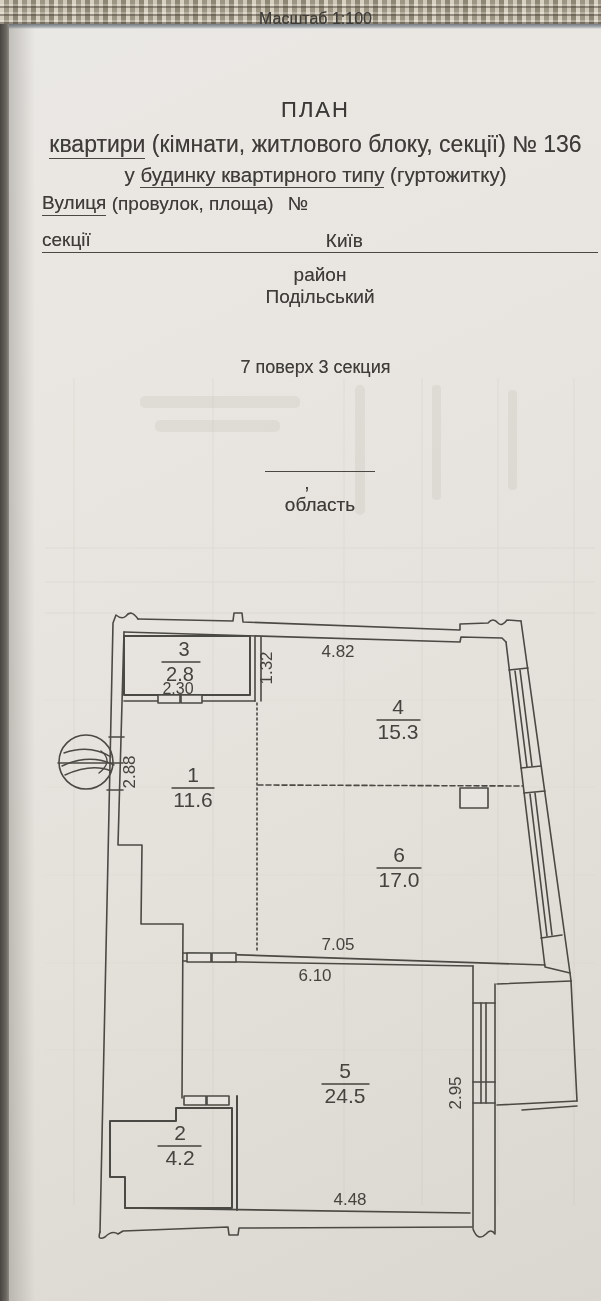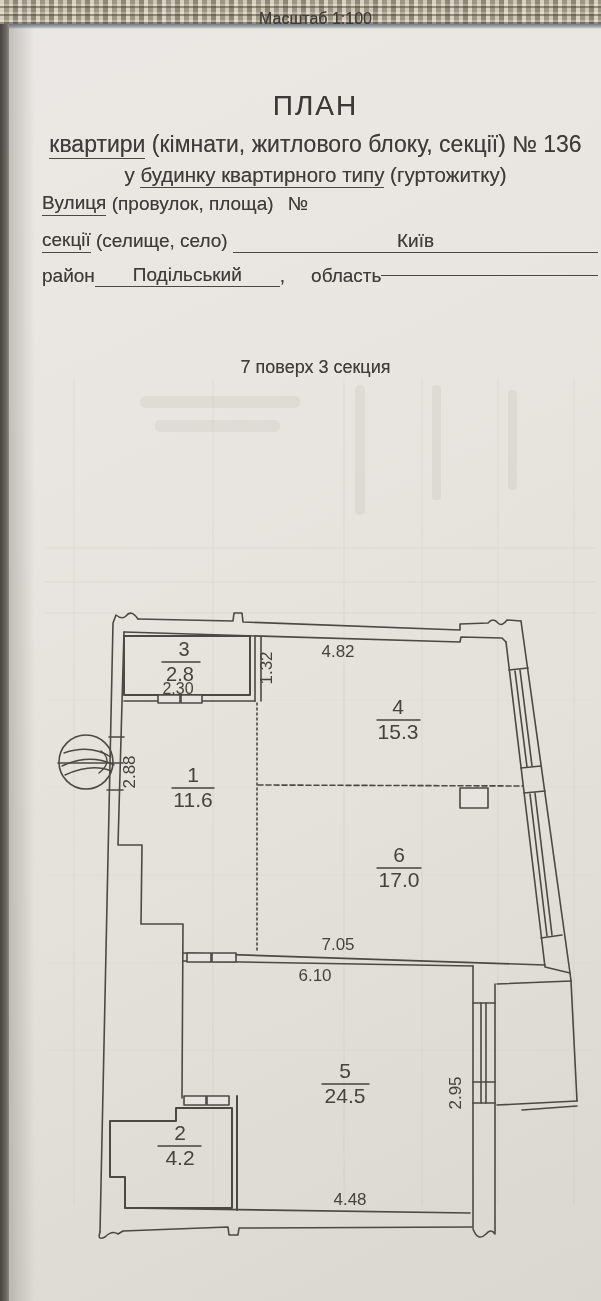--- a/index.html
+++ b/index.html
@@ -18,28 +18,28 @@
   .left-dark{position:absolute;left:0;top:24px;width:9px;height:1277px;
           background:linear-gradient(90deg,#474440 0%,#6d6963 70%,#8d8982 100%);}
   .left-shade{position:absolute;left:9px;top:24px;width:26px;height:1277px;
           background:linear-gradient(90deg,rgba(90,86,80,.28),rgba(90,86,80,0));}
   
   .ghost{position:absolute;left:0;top:0;width:601px;height:1301px;pointer-events:none;}
   .ghost line{stroke:#8c8678;stroke-width:1;}
   .ghost .blob{fill:#8c8678;opacity:.10;}
   .txt{position:absolute;white-space:pre;margin-top:10px;}
   .center{left:30px;right:0;text-align:center;}
-  .title{top:80px;font-size:28px;letter-spacing:2px;color:#3a3936;}
+  .title{top:87px;font-size:22px;letter-spacing:2px;color:#3a3936;}
   .h2{top:121px;font-size:23px;}
   .h3{top:153px;font-size:20.5px;}
   .u{border-bottom:1.6px solid #4a4843;padding-bottom:1px;}
   .formrow{position:absolute;left:42px;right:3px;display:flex;align-items:center;font-size:19px;}
   .row-street{top:192px;}
   .row-city{top:229px;}
-  .row-district{top:264px;}
+  .row-district{top:264px;flex-direction:column;}
   .fill{flex:1 1 auto;text-align:center;border-bottom:1.6px solid #4a4843;white-space:pre;}
   .fixed190{flex:0 0 185px;text-align:center;border-bottom:1.6px solid #4a4843;}
   .gap-l{margin-left:12px;}
   .floor-line{top:347px;font-size:18px;}
   .plan-svg{position:absolute;left:0;top:0;}
   .soft{text-shadow:0 0 .6px rgba(62,60,56,.55);}
 </style>
 </head>
 <body>
 
@@ -79,21 +79,20 @@
   <div class="txt center h2 soft"><span class="u">квартири</span><span> (кімнати, житлового блоку, секції) № 136</span></div>
   <div class="txt center h3 soft"><span>у </span><span class="u">будинку квартирного типу</span><span> (гуртожитку)</span></div>
 
   <div class="formrow row-street soft">
     <span class="u">Вулиця</span>
       <span class="txt-rest" style="white-space:pre"> (провулок, площа)</span>
       <span class="gap-l" style="margin:0 8px 0 14px">№</span>
   </div>
   <div class="formrow row-city soft">
     <span class="u">секції</span>
-      <span style="white-space:pre"> (селище, село) </span>
       <span class="fill">Київ</span>
   </div>
   <div class="formrow row-district soft">
     <span>район</span>
       <span class="fixed190">Подільський</span>
       <span style="margin-right:26px">,</span>
       <span>область</span>
       <span class="fill"></span>
   </div>
 

